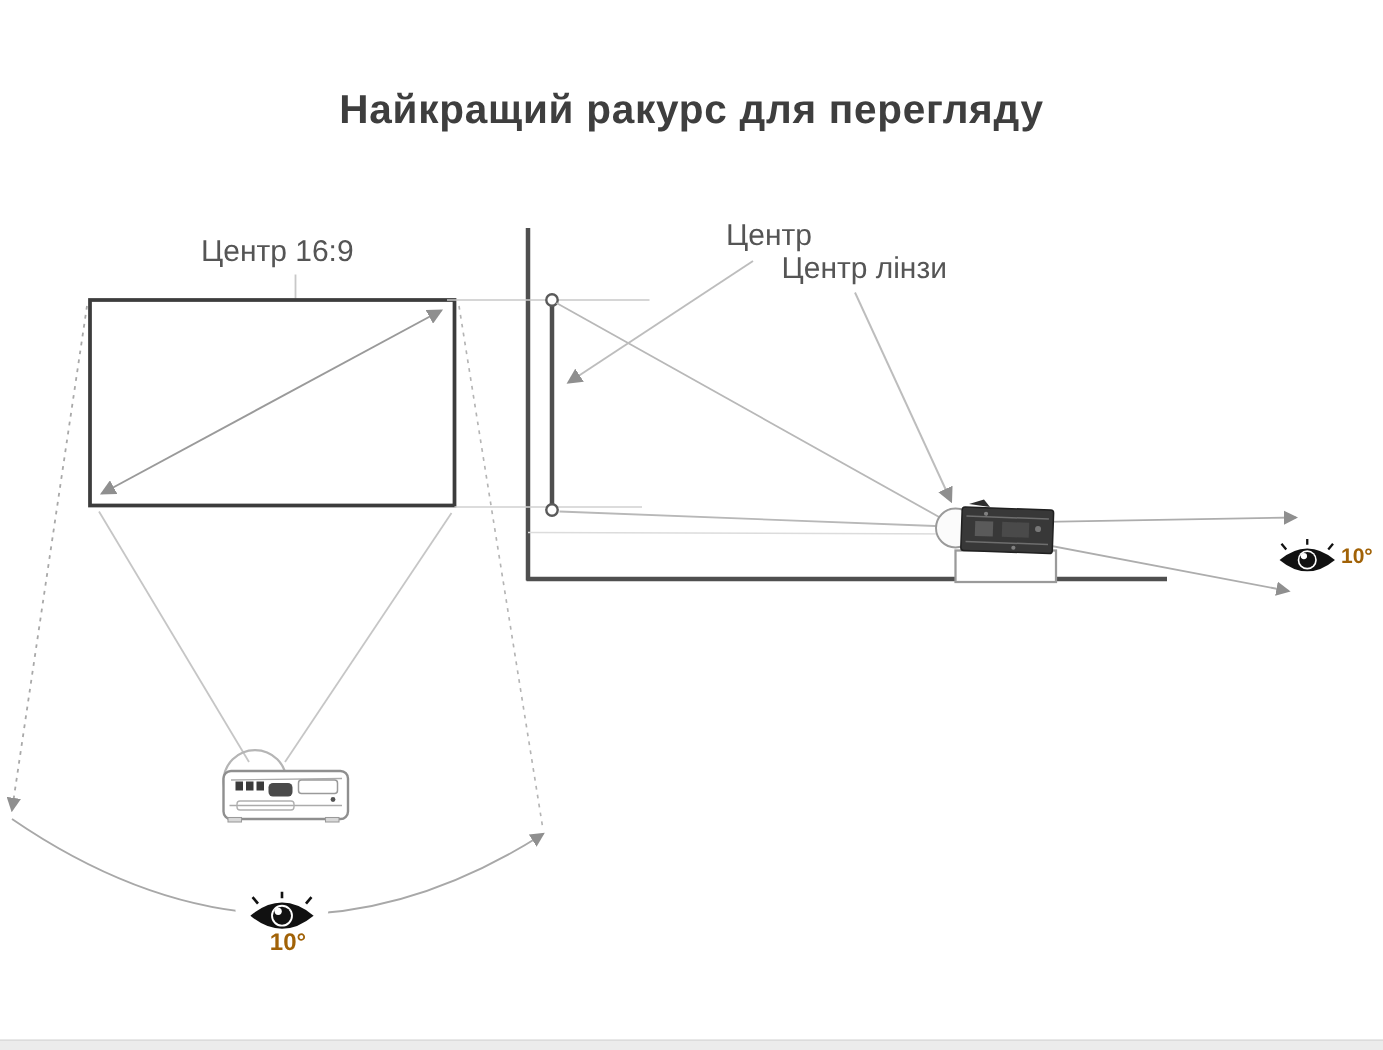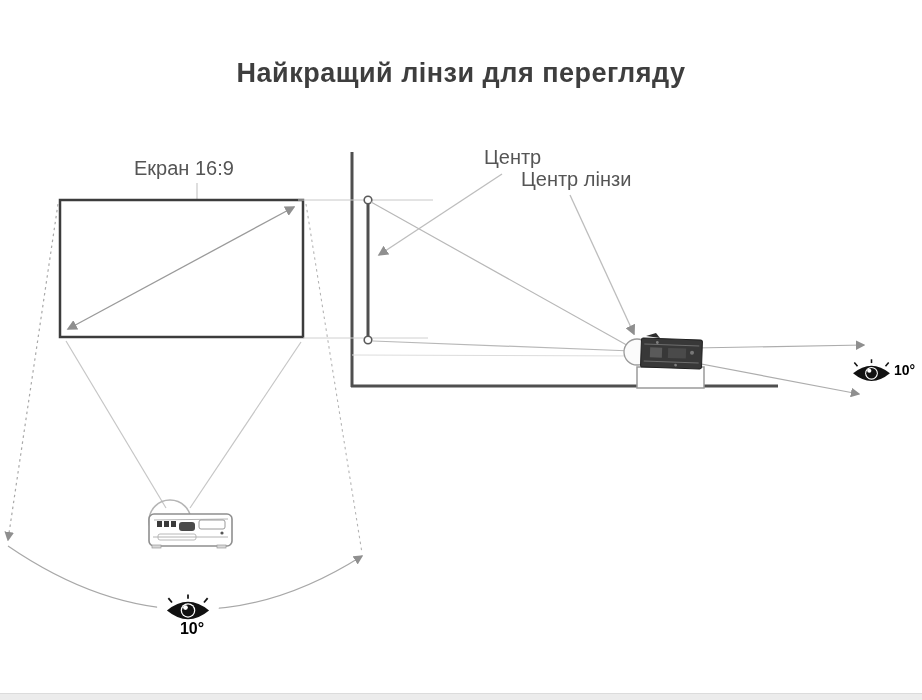--- a/index.html
+++ b/index.html
@@ -11,36 +11,36 @@
     position:absolute;left:0;top:58px;width:922px;text-align:center;
     font-size:27px;font-weight:bold;color:#3e3e3e;letter-spacing:0.5px;
   }
   .lbl{
     position:absolute;font-size:20px;color:#555555;white-space:nowrap;
   }
   .lbl-screen169{left:134px;top:157px;}
   .lbl-screen-side{left:484px;top:146px;}
   .lbl-lens-center{left:521px;top:168px;text-align:center;}
   .angle{
-    position:absolute;font-size:16px;font-weight:bold;color:#000000;white-space:nowrap;
+    position:absolute;font-size:16px;font-weight:bold;color:#a16207;white-space:nowrap;
   }
   .angle-front{left:168px;top:620px;width:48px;text-align:center;}
   .angle-side{left:894px;top:362px;font-size:14px;}
   .diagram-svg{position:absolute;left:0;top:0;}
   .bottom-strip{
     position:absolute;left:0;bottom:0;width:922px;height:6px;
     background:#ececec;border-top:1px solid #dcdcdc;
   }
 </style>
 </head>
 <body>
 
 <div class="canvas">
 
-  <div class="title">Найкращий лінзи для перегляду</div>
+  <div class="title">Найкращий ракурс для перегляду</div>
 
   <svg class="diagram-svg" width="922" height="700" viewBox="0 0 922 700">
     <defs>
       <marker id="arr" viewBox="0 0 10 10" refX="8.5" refY="5" markerWidth="8" markerHeight="8" orient="auto-start-reverse">
         <path d="M0,0 L10,5 L0,10 z" fill="#8f8f8f"></path>
       </marker>
       <symbol id="eye" viewBox="0 -4 64 44">
         <path d="M10,9 L5,3" stroke="#111" stroke-width="2.4" fill="none"></path>
         <path d="M54,9 L59,3" stroke="#111" stroke-width="2.4" fill="none"></path>
         <path d="M32,4 L32,-2" stroke="#111" stroke-width="2.4" fill="none"></path>
@@ -121,21 +121,21 @@
         <circle cx="676" cy="365" r="1.4" fill="#808080"></circle>
       </g>
     </g>
 
     <g>
       <ellipse cx="871" cy="371" rx="27" ry="15" fill="#ffffff"></ellipse>
       <use href="#eye" x="849" y="358" width="45" height="28"></use>
     </g>
   </svg>
 
-  <div class="lbl lbl-screen169">Екран 16:9</div>
+  <div class="lbl lbl-screen169">Центр 16:9</div>
   <div class="lbl lbl-screen-side">Центр</div>
   <div class="lbl lbl-lens-center">Центр лінзи</div>
 
   <div class="angle angle-front">10°</div>
   <div class="angle angle-side">10°</div>
 
   <div class="bottom-strip"></div>
 </div>
 
 </body></html>

